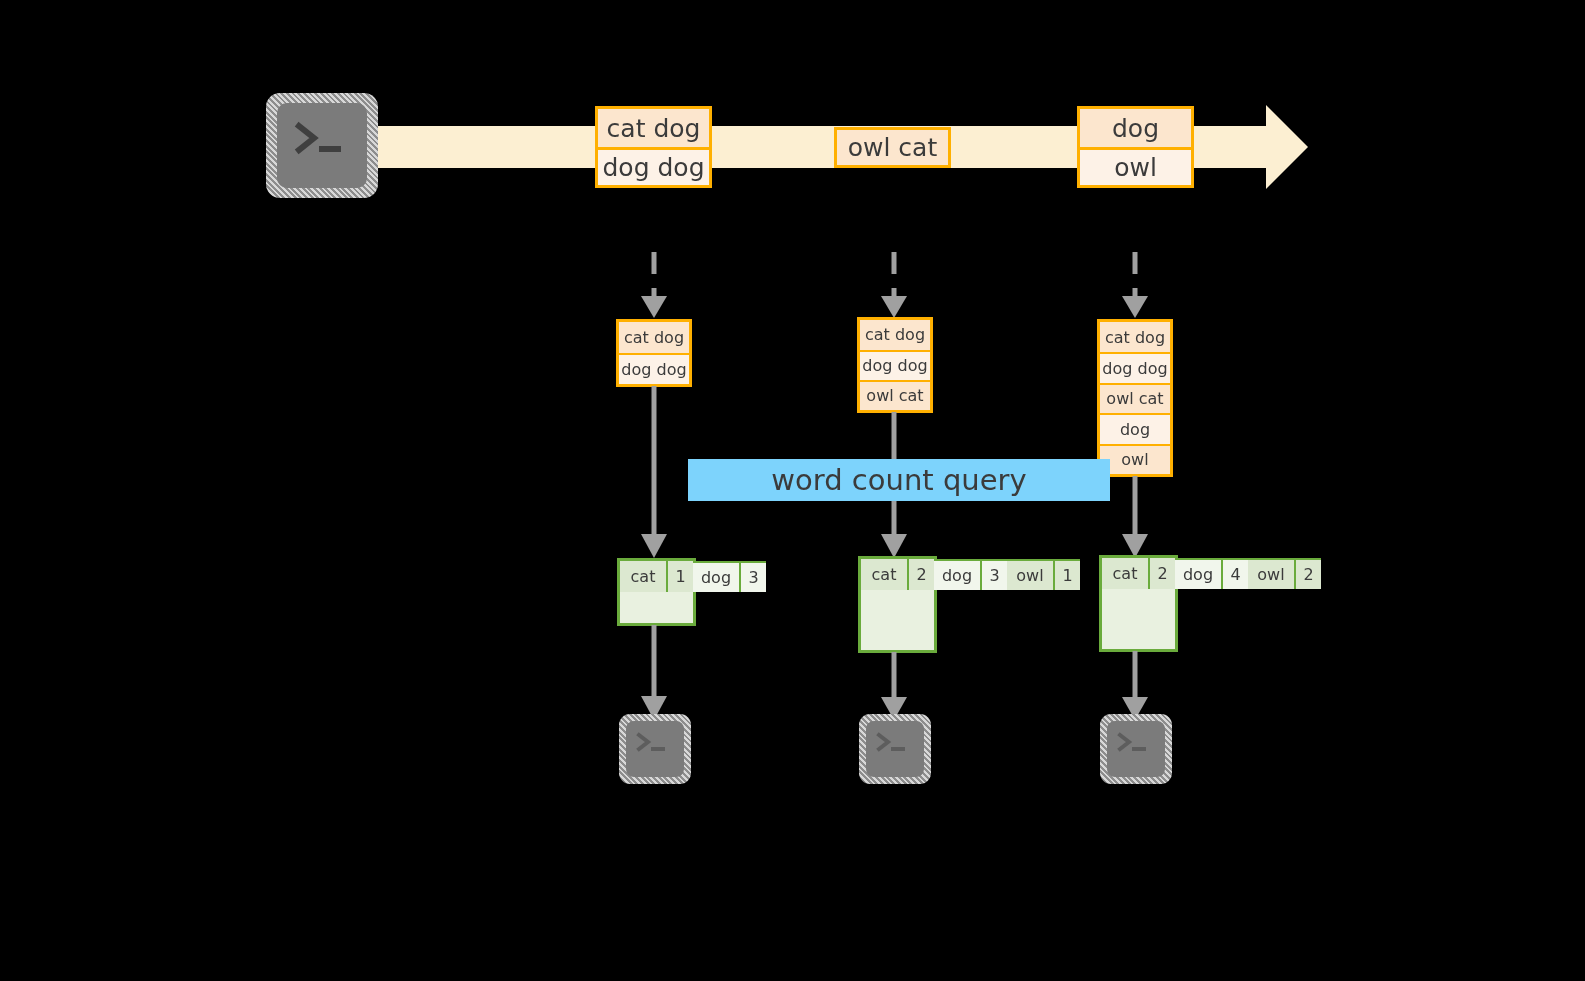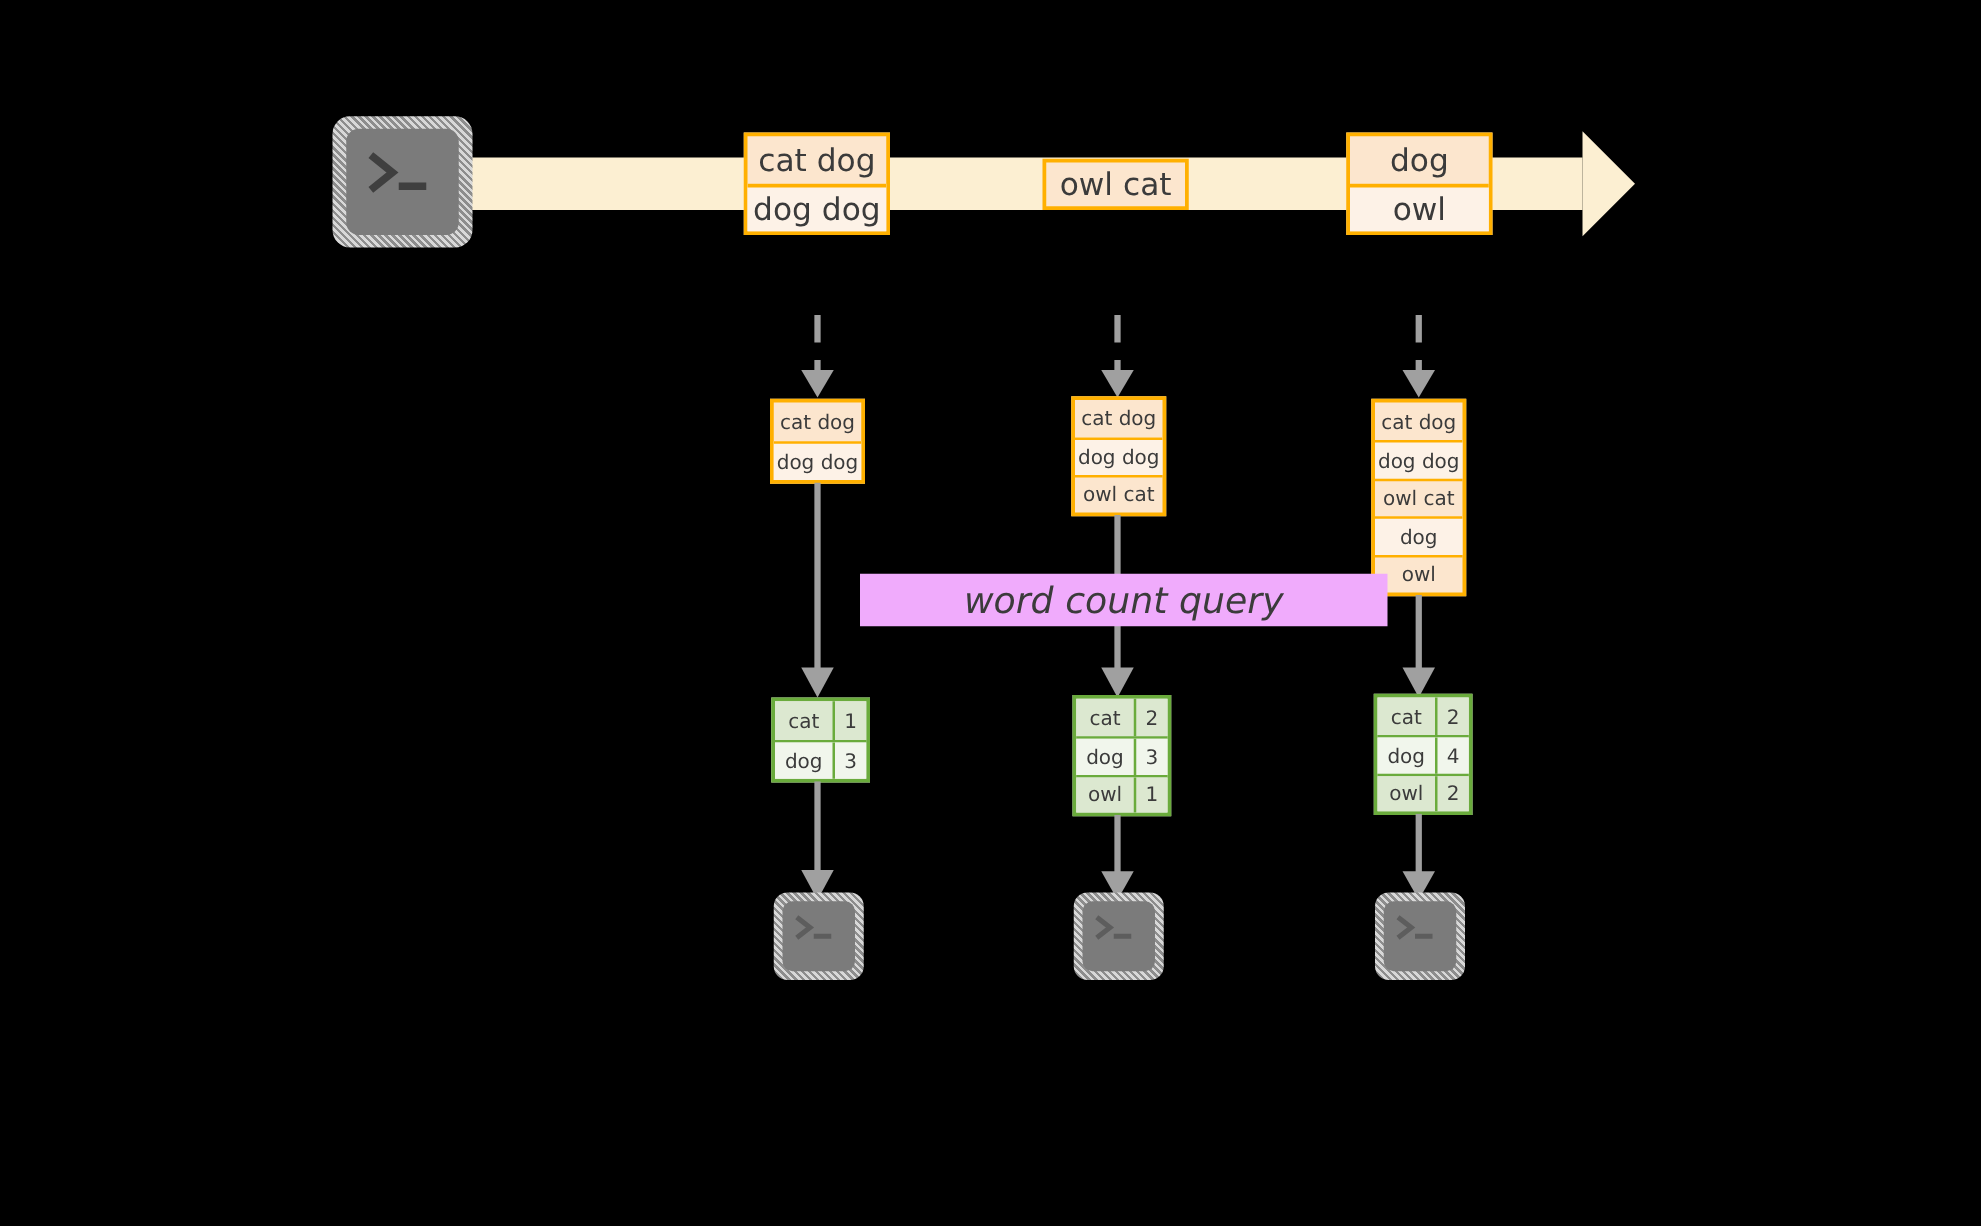--- a/index.html
+++ b/index.html
@@ -33,36 +33,36 @@
   .big .cell{font-size:25px;}
   .stack{position:absolute;box-sizing:border-box;border:3px solid #FFB000;
       background:#FCE6CE;display:flex;flex-direction:column;}
   .stack .cell{box-sizing:border-box;height:31px;display:flex;align-items:center;
       justify-content:center;font-size:16px;color:#3b3b3b;white-space:nowrap;}
   .stack .cell.alt{background:#FDF2E7;}
   .stack .cell.sep{border-top:2px solid #FFB000;}
 
   
   .restable{position:absolute;box-sizing:border-box;border:3px solid #6AAB3C;
-      background:#E9F1E0;display:flex;flex-direction:column;}
+      background:#E9F1E0;display:flex;flex-direction:row;}
   .restable .row{display:flex;height:31px;box-sizing:border-box;}
   .restable .row.sep{border-top:2px solid #6AAB3C;}
   .restable .word{box-sizing:border-box;width:46px;display:flex;align-items:center;
       justify-content:center;font-size:16px;color:#3b3b3b;background:#DCE8D0;}
   .restable .cnt{box-sizing:border-box;width:27px;display:flex;align-items:center;
       justify-content:center;font-size:16px;color:#3b3b3b;background:#DCE8D0;
       border-left:2px solid #6AAB3C;}
   .restable .row.alt .word,.restable .row.alt .cnt{background:#F1F6EC;}
 
   
   .arrow{position:absolute;}
 
   
-  .querylabel{position:absolute;background:#f0abfc;display:flex;align-items:center;
-      justify-content:center;color:#3b3b3b;font-style:italic;}
+  .querylabel{position:absolute;background:#7dd3fc;display:flex;align-items:center;
+      justify-content:center;color:#3b3b3b;}
 </style>
 </head>
 <body>
 
 <div class="stage">
 
   <div class="stream-band" style="left:368px;top:126px;width:898px;height:42px;"></div>
   <div class="stream-arrowhead" style="left:1266px;top:105px;"></div>
 
   <div class="term" style="left:266px;top:93px;width:112px;height:105px;">

